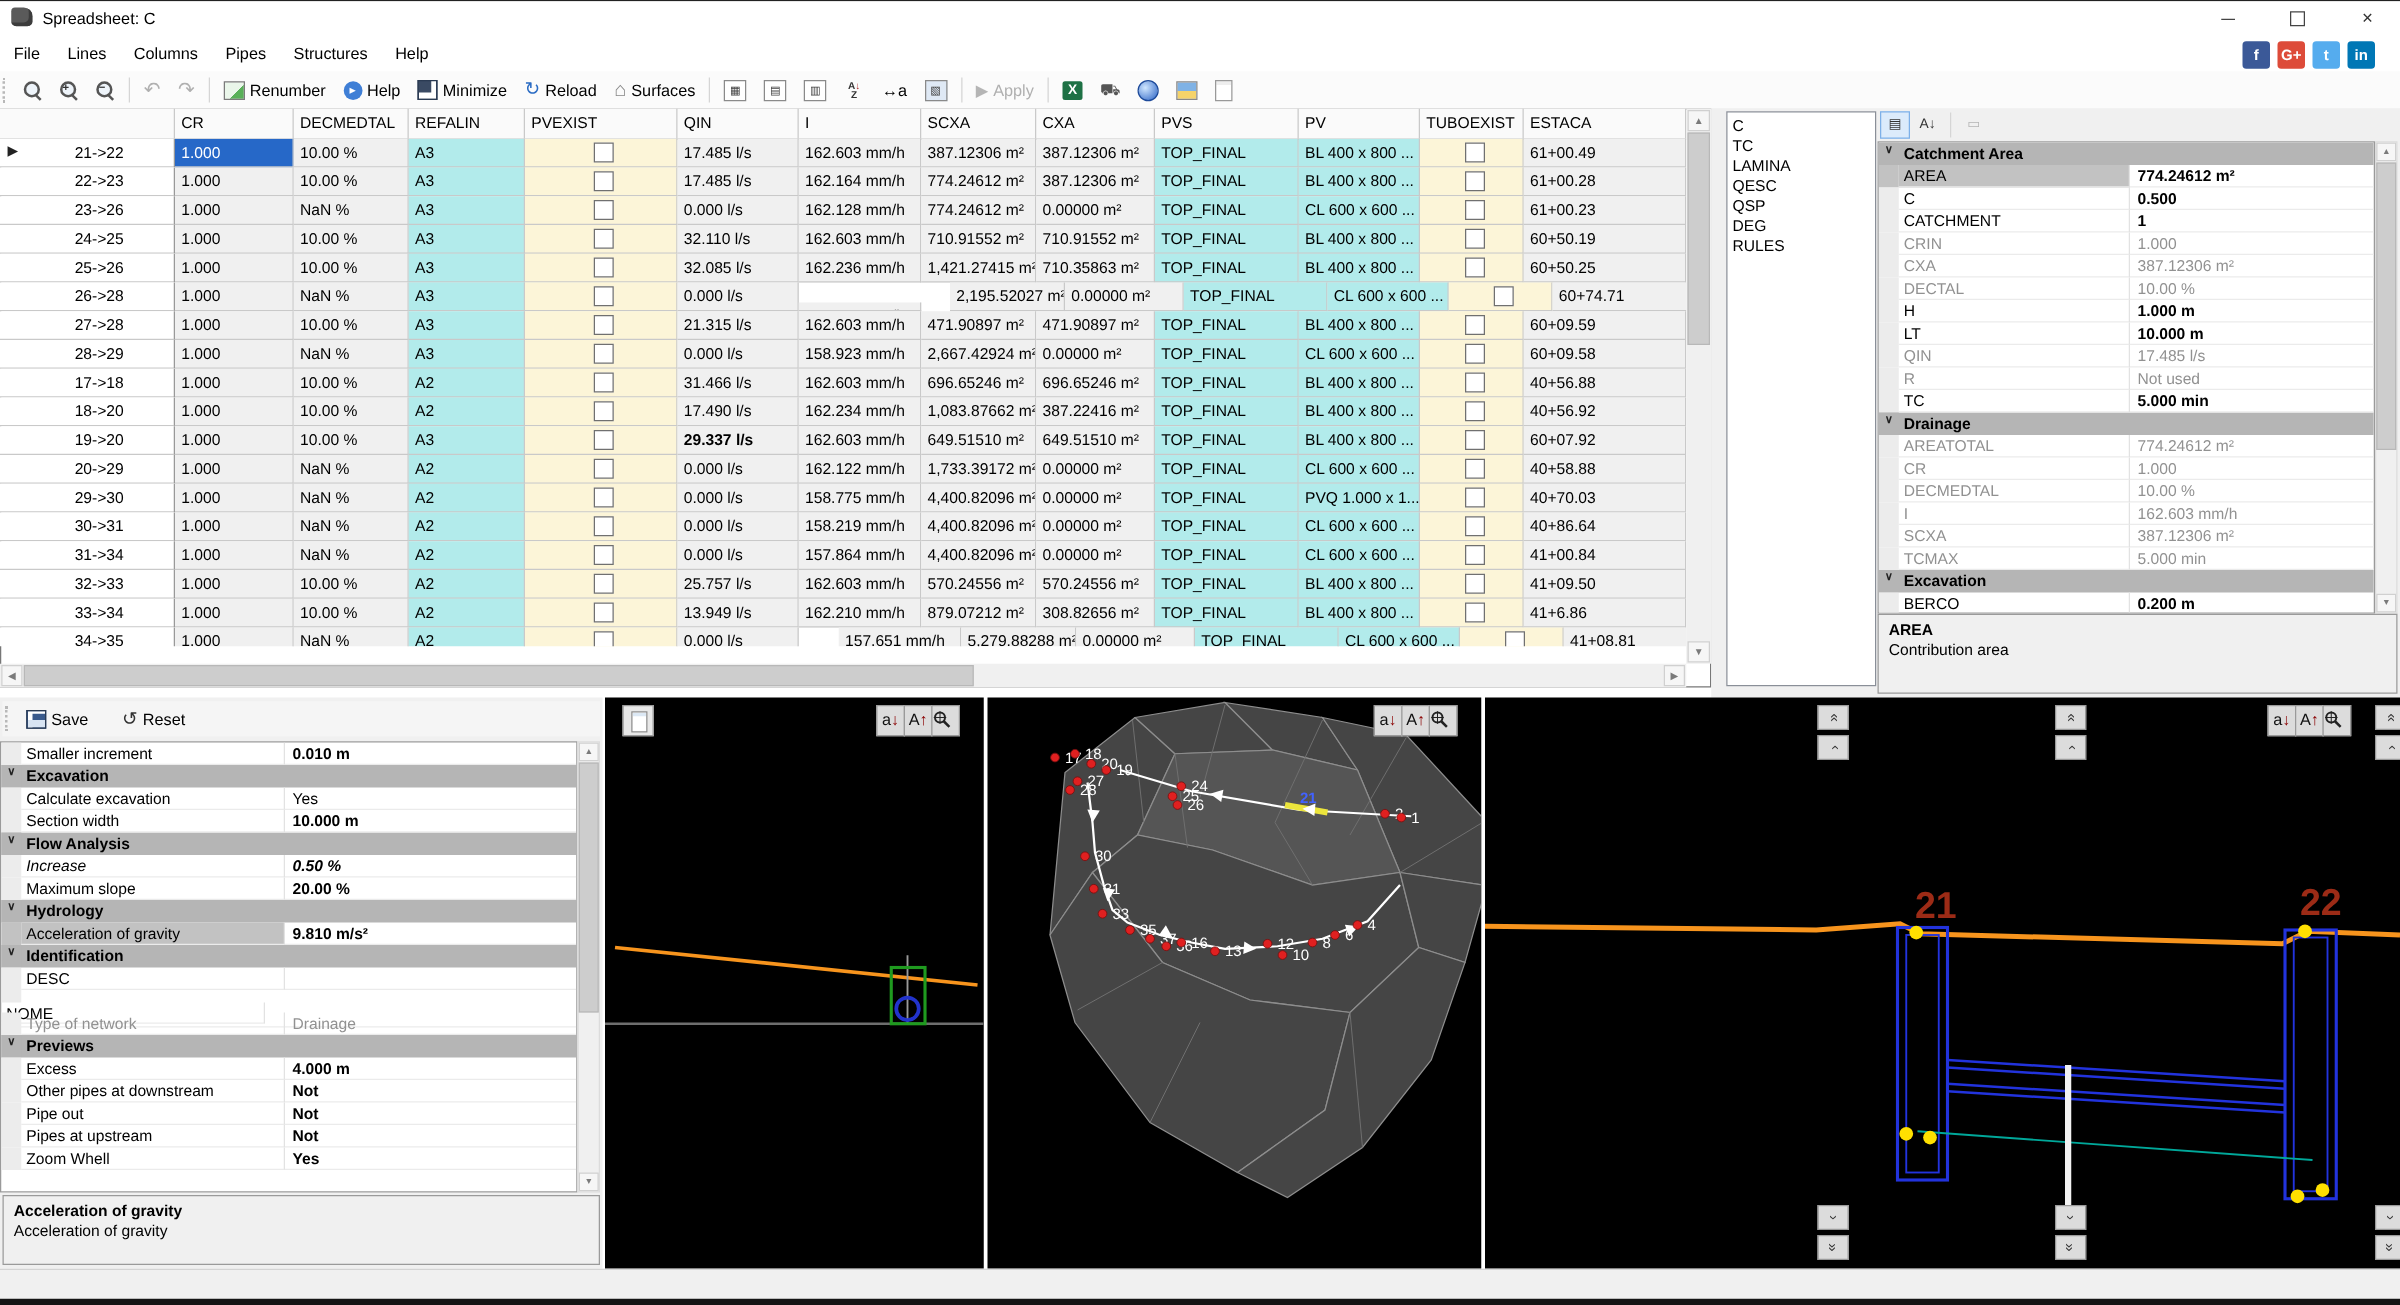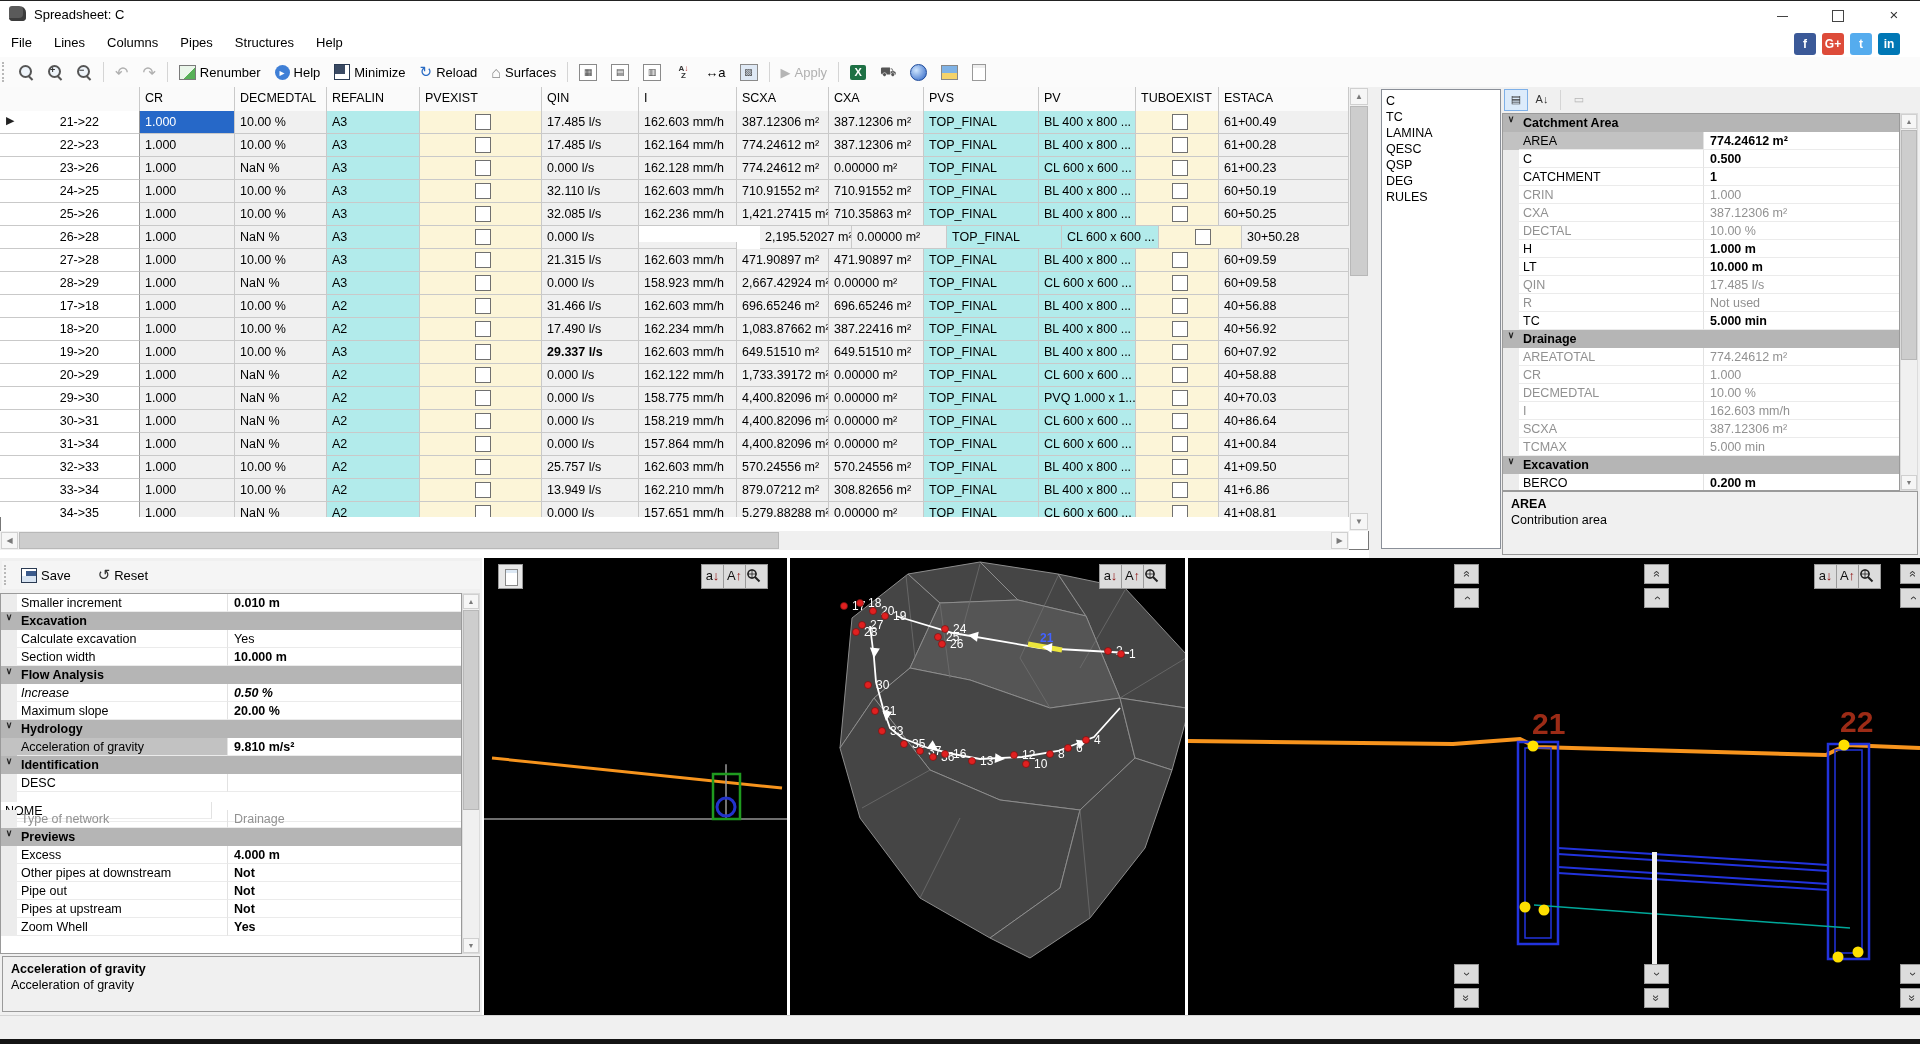--- a/index.html
+++ b/index.html
@@ -328,21 +328,21 @@
         <div class="tcell" style="width: 92px; flex: 0 0 auto;">NaN %</div>
         <div class="tcell cyan" style="width: 93px; flex: 0 0 auto;">A3</div>
         <div class="tcell yellow" style="width: 122px; flex: 0 0 auto;"><span class="cbx"></span></div>
         <div class="tcell" style="width: 97px; flex: 0 0 auto;">0.000 l/s</div>
         <div class="tcell" style="width: 98px; flex: 0 0 auto; margin-top: 16px;">160.162 mm/h</div>
         <div class="tcell" style="width: 92px; flex: 0 0 auto; margin-left: 23px;">2,195.52027 m²</div>
         <div class="tcell" style="width: 95px; flex: 0 0 auto;">0.00000 m²</div>
         <div class="tcell cyan" style="width: 115px; flex: 0 0 auto;">TOP_FINAL</div>
         <div class="tcell cyan" style="width: 97px; flex: 0 0 auto;">CL 600 x 600 ...</div>
         <div class="tcell yellow" style="width: 83px; flex: 0 0 auto;"><span class="cbx"></span></div>
-        <div class="tcell" style="width: 130px; flex: 0 0 auto;">30+50.28</div>
+        <div class="tcell" style="width: 130px; flex: 0 0 auto;">60+74.71</div>
       </div>
       <div class="trow">
         <div class="tcell rowhdr" style="width: 140px; flex: 0 0 auto;">27-&gt;28</div>
         <div class="tcell" style="width: 95px; flex: 0 0 auto;">1.000</div>
         <div class="tcell" style="width: 92px; flex: 0 0 auto;">10.00 %</div>
         <div class="tcell cyan" style="width: 93px; flex: 0 0 auto;">A3</div>
         <div class="tcell yellow" style="width: 122px; flex: 0 0 auto;"><span class="cbx"></span></div>
         <div class="tcell" style="width: 97px; flex: 0 0 auto;">21.315 l/s</div>
         <div class="tcell" style="width: 98px; flex: 0 0 auto;">162.603 mm/h</div>
         <div class="tcell" style="width: 92px; flex: 0 0 auto;">471.90897 m²</div>
@@ -502,21 +502,21 @@
         <div class="tcell yellow" style="width: 83px; flex: 0 0 auto;"><span class="cbx"></span></div>
         <div class="tcell" style="width: 130px; flex: 0 0 auto;">41+6.86</div>
       </div>
       <div class="trow">
         <div class="tcell rowhdr" style="width: 140px; flex: 0 0 auto;">34-&gt;35</div>
         <div class="tcell" style="width: 95px; flex: 0 0 auto;">1.000</div>
         <div class="tcell" style="width: 92px; flex: 0 0 auto;">NaN %</div>
         <div class="tcell cyan" style="width: 93px; flex: 0 0 auto;">A2</div>
         <div class="tcell yellow" style="width: 122px; flex: 0 0 auto;"><span class="cbx"></span></div>
         <div class="tcell" style="width: 97px; flex: 0 0 auto;">0.000 l/s</div>
-        <div class="tcell" style="width: 98px; flex: 0 0 auto;">157.651 mm/h</div>
+        <div class="tcell" style="width: 98px; flex: 0 0 auto; margin-left: 32px;">157.651 mm/h</div>
         <div class="tcell" style="width: 92px; flex: 0 0 auto;">5,279.88288 m²</div>
         <div class="tcell" style="width: 95px; flex: 0 0 auto;">0.00000 m²</div>
         <div class="tcell cyan" style="width: 115px; flex: 0 0 auto;">TOP_FINAL</div>
         <div class="tcell cyan" style="width: 97px; flex: 0 0 auto;">CL 600 x 600 ...</div>
         <div class="tcell yellow" style="width: 83px; flex: 0 0 auto;"><span class="cbx"></span></div>
         <div class="tcell" style="width: 130px; flex: 0 0 auto;">41+08.81</div>
       </div>
     </div>
   <div class="abs sb" id="grid-vscroll">
     <div class="sb-btn" style="left:1px;top:1px;width:18px;height:17px;font-size:8px;line-height:16px;">▲</div>

